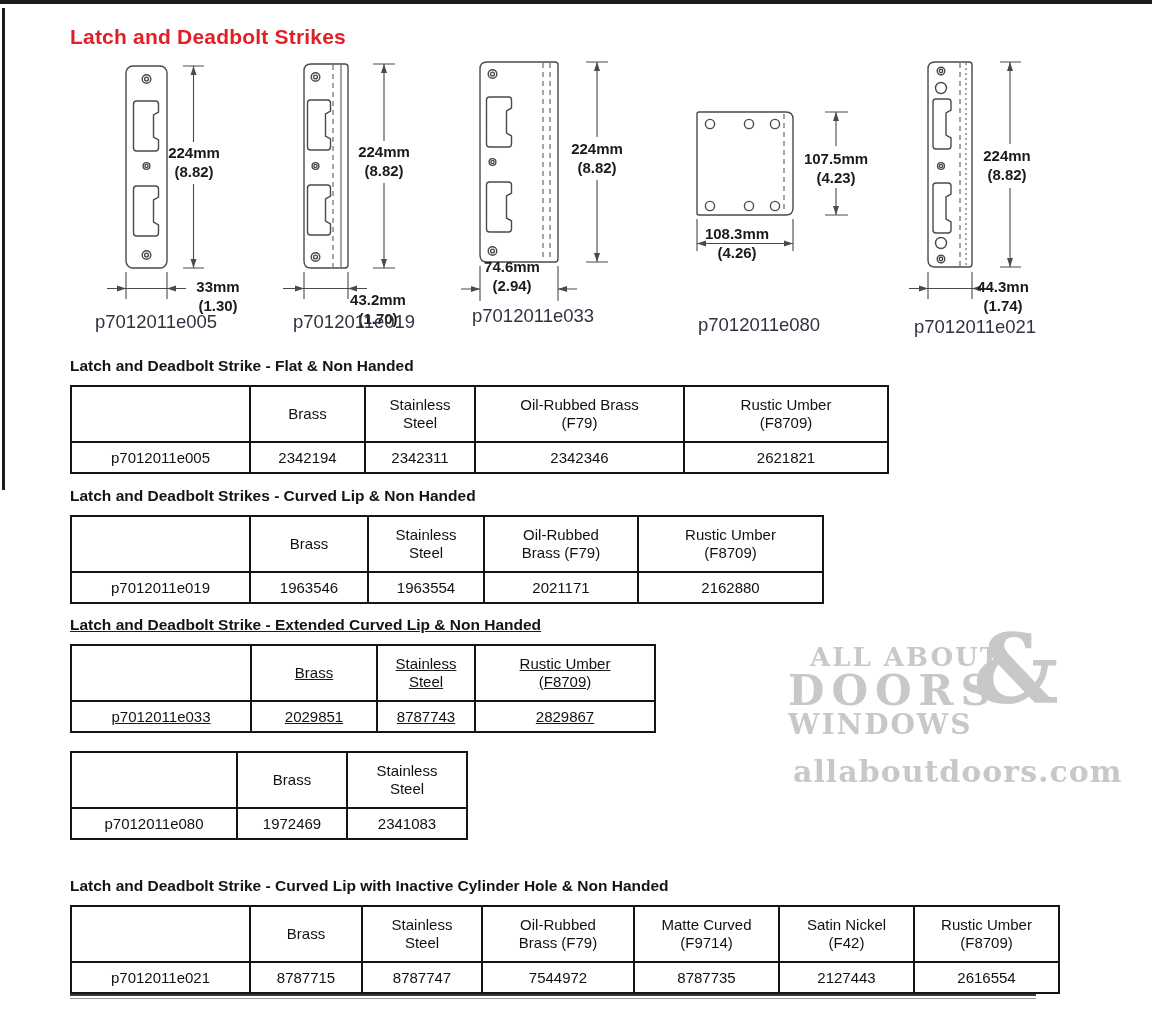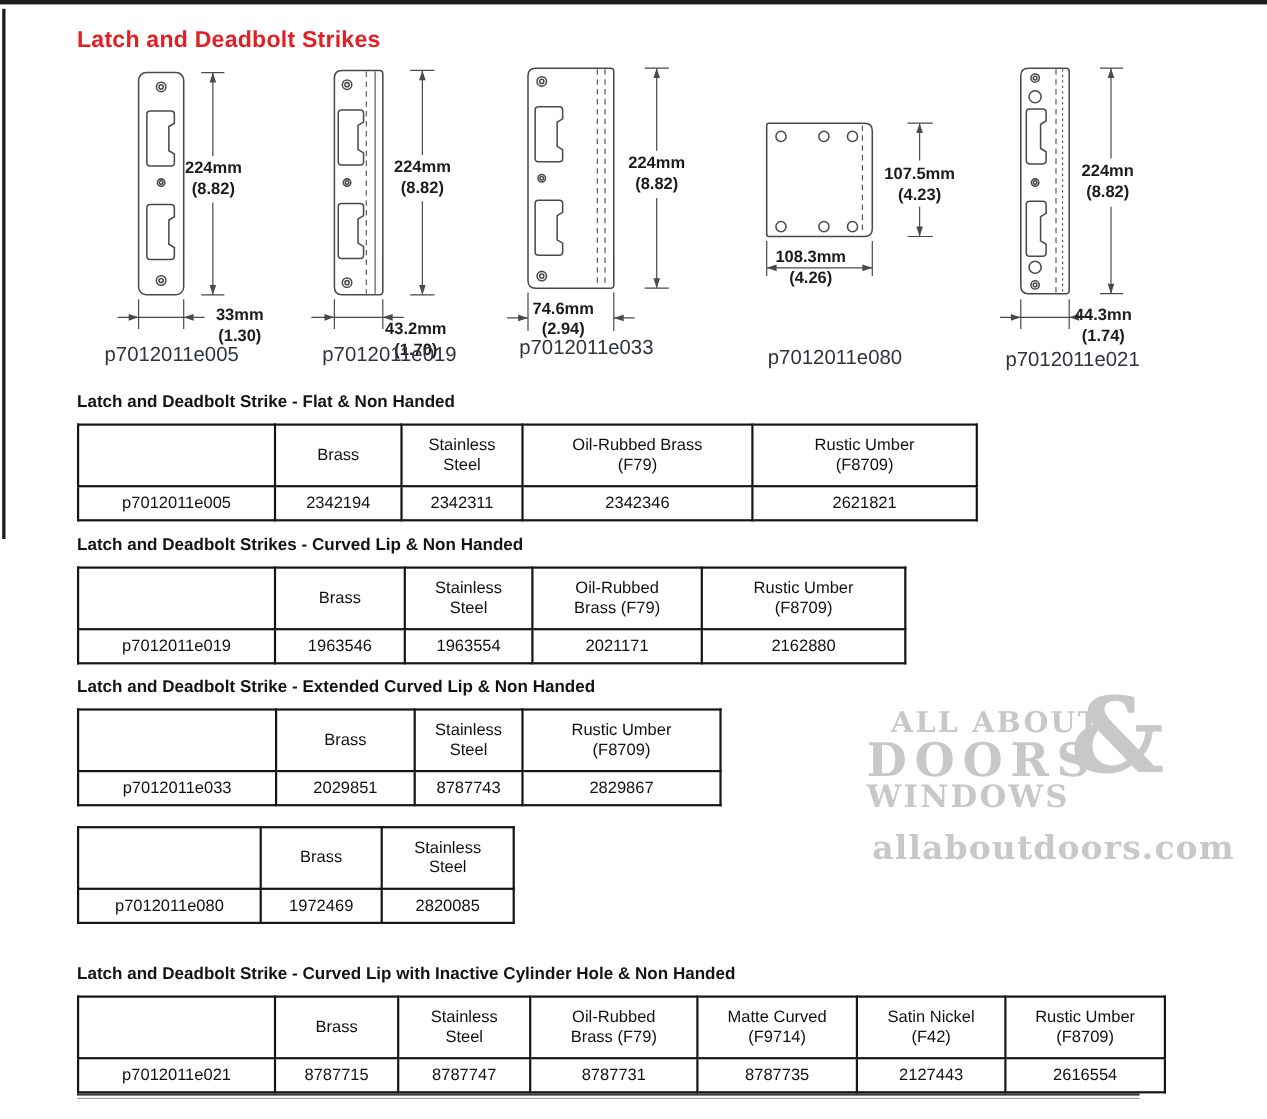--- a/index.html
+++ b/index.html
@@ -215,21 +215,21 @@
 <div class="dim" style="left:162px; top:277px;">33mm
 (1.30)</div>
 
 <div class="dim" style="left:328px; top:142px;">224mm
 (8.82)</div>
 <div class="dim" style="left:322px; top:290px;">43.2mm
 (1.70)</div>
 
 <div class="dim" style="left:541px; top:139px;">224mm
 (8.82)</div>
-<div class="dim" style="left:456px; top:271px;">74.6mm
+<div class="dim" style="left:456px; top:257px;">74.6mm
 (2.94)</div>
 
 <div class="dim" style="left:780px; top:149px;">107.5mm
 (4.23)</div>
 <div class="dim tight" style="left:681px; top:225px;text-align:center;">108.3mm
 (4.26)</div>
 
 <div class="dim" style="left:951px; top:146px;">224mn
 (8.82)</div>
 <div class="dim" style="left:947px; top:277px;">44.3mn
@@ -302,21 +302,21 @@
           <td>p7012011e019</td>
           <td>1963546</td>
           <td>1963554</td>
           <td>2021171</td>
           <td>2162880</td>
         </tr>
       </tbody>
     </table>
 </div>
 
-<div class="section" style="left:70px; top:615px;">
+<div class="section" style="left:70px; top:615px;text-decoration:underline;">
   <div class="section-title">Latch and Deadbolt Strike - Extended Curved Lip &amp; Non Handed</div>
   <table class="parts-table">
       <colgroup>
         <col style="width: 180px;">
         <col style="width: 126px;">
         <col style="width: 98px;">
         <col style="width: 180px;">
       </colgroup>
       <thead>
         <tr>
@@ -351,21 +351,21 @@
           <th></th>
           <th>Brass</th>
           <th>Stainless
 Steel</th>
         </tr>
       </thead>
       <tbody>
         <tr>
           <td>p7012011e080</td>
           <td>1972469</td>
-          <td>2820085</td>
+          <td>2341083</td>
         </tr>
       </tbody>
     </table>
 </div>
 
 <div class="section" style="left:70px; top:876px;">
   <div class="section-title">Latch and Deadbolt Strike - Curved Lip with Inactive Cylinder Hole &amp; Non Handed</div>
   <table class="parts-table">
       <colgroup>
         <col style="width: 179px;">
@@ -390,21 +390,21 @@
 (F42)</th>
           <th>Rustic Umber
 (F8709)</th>
         </tr>
       </thead>
       <tbody>
         <tr>
           <td>p7012011e021</td>
           <td>8787715</td>
           <td>8787747</td>
-          <td>8787731</td>
+          <td>7544972</td>
           <td>8787735</td>
           <td>2127443</td>
           <td>2616554</td>
         </tr>
       </tbody>
     </table>
 </div>
 
 <div class="bottom-rule"></div>
 

